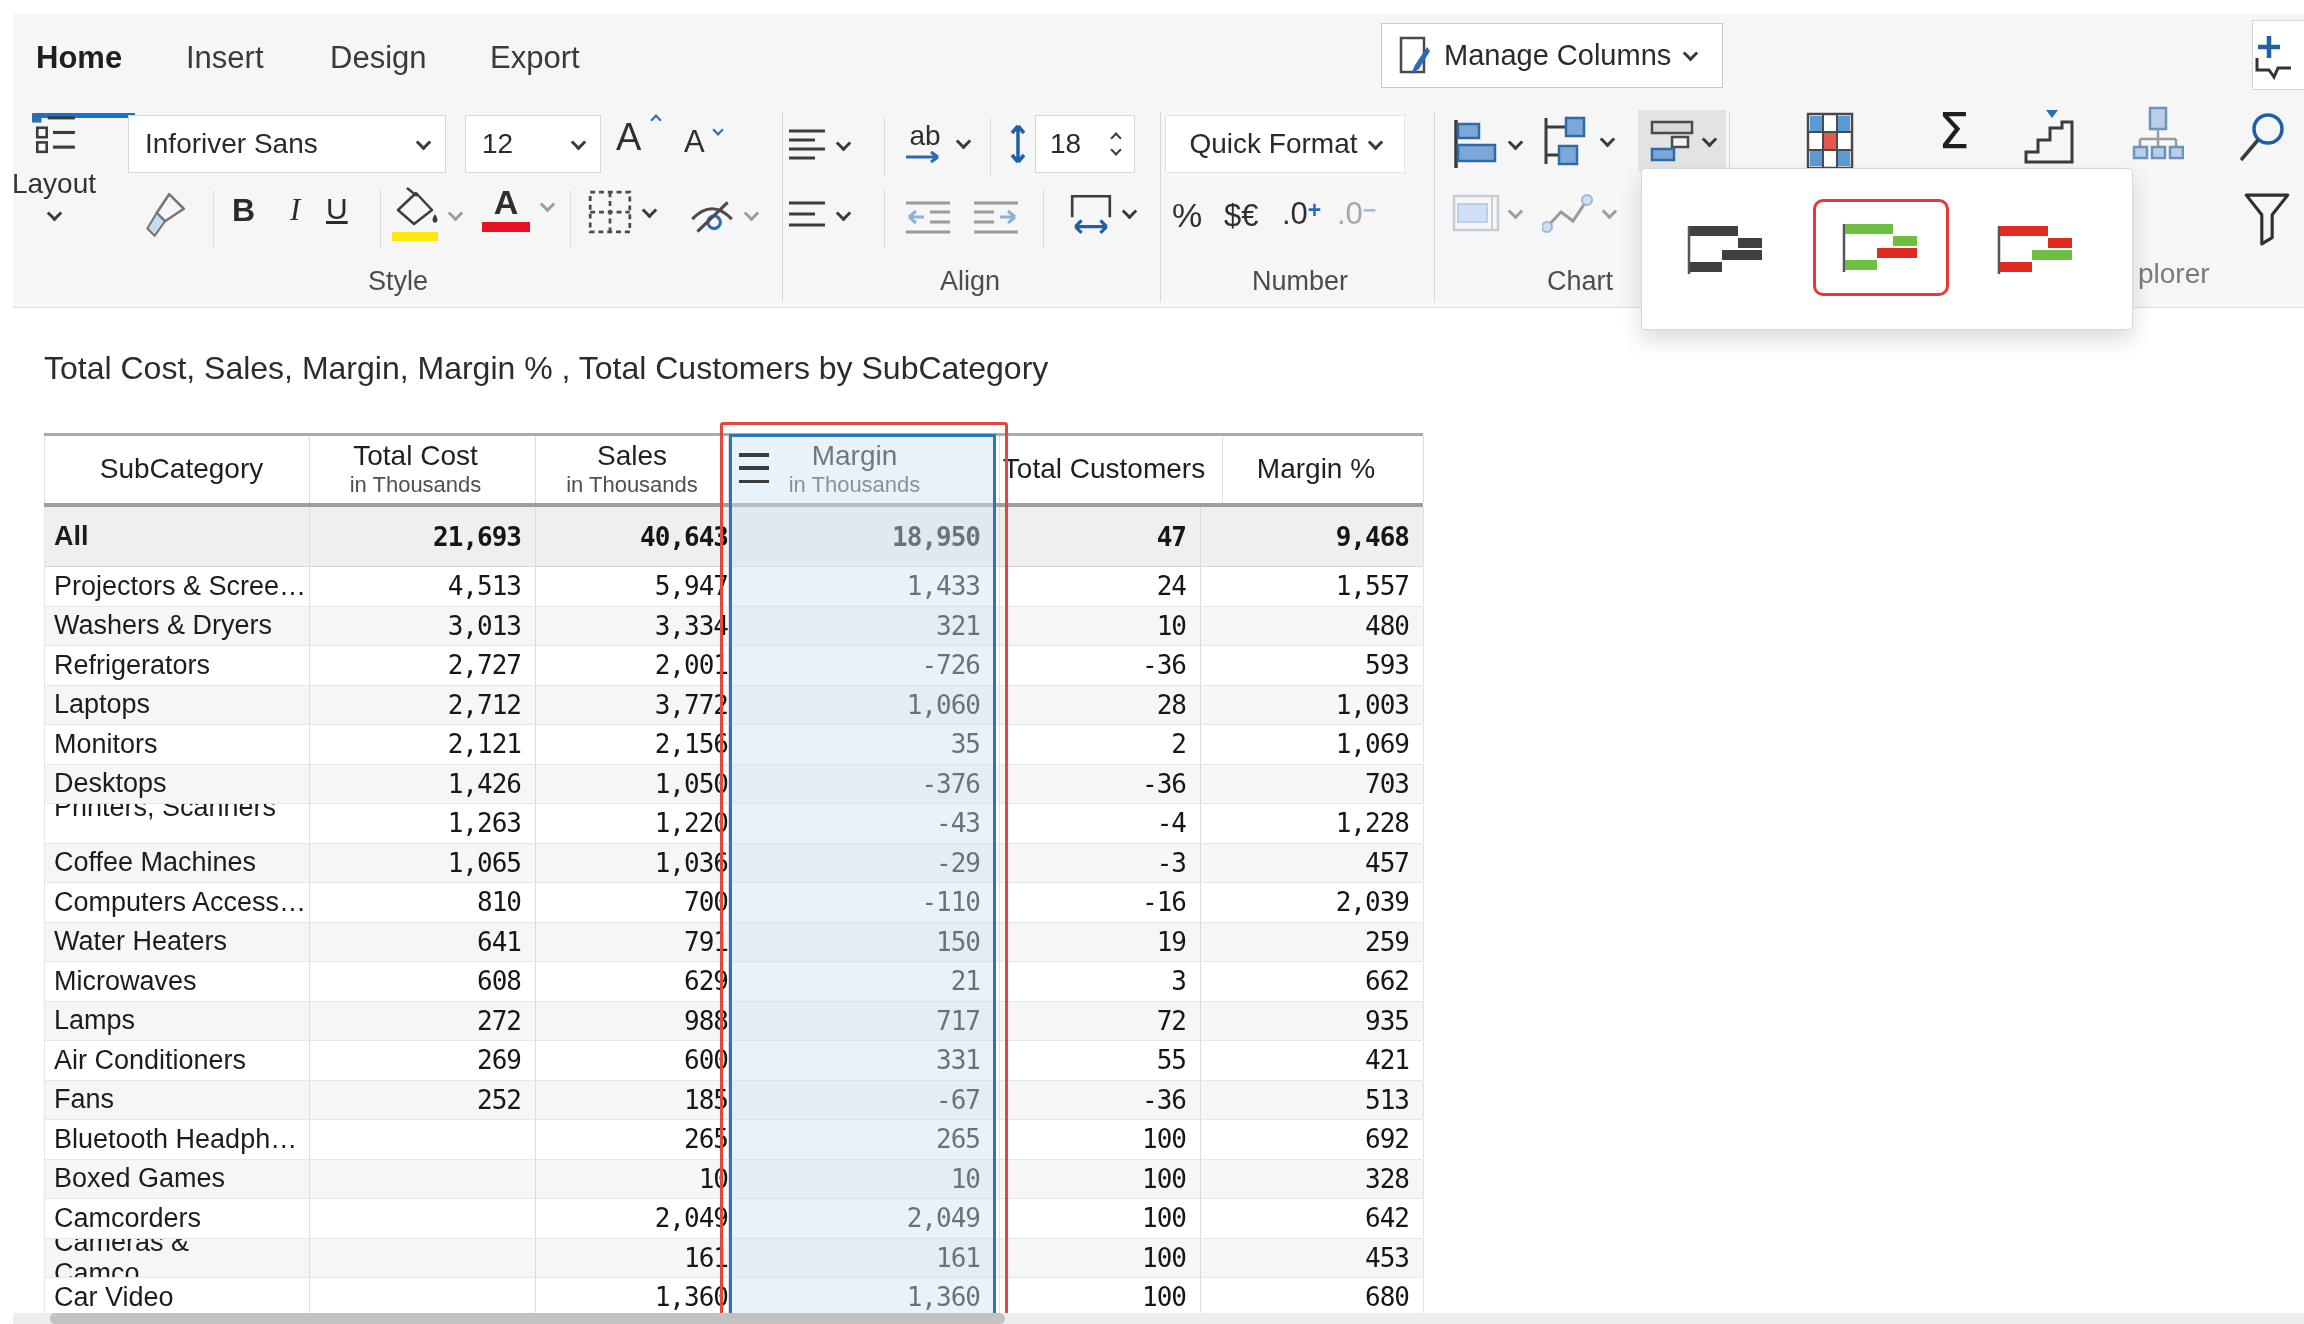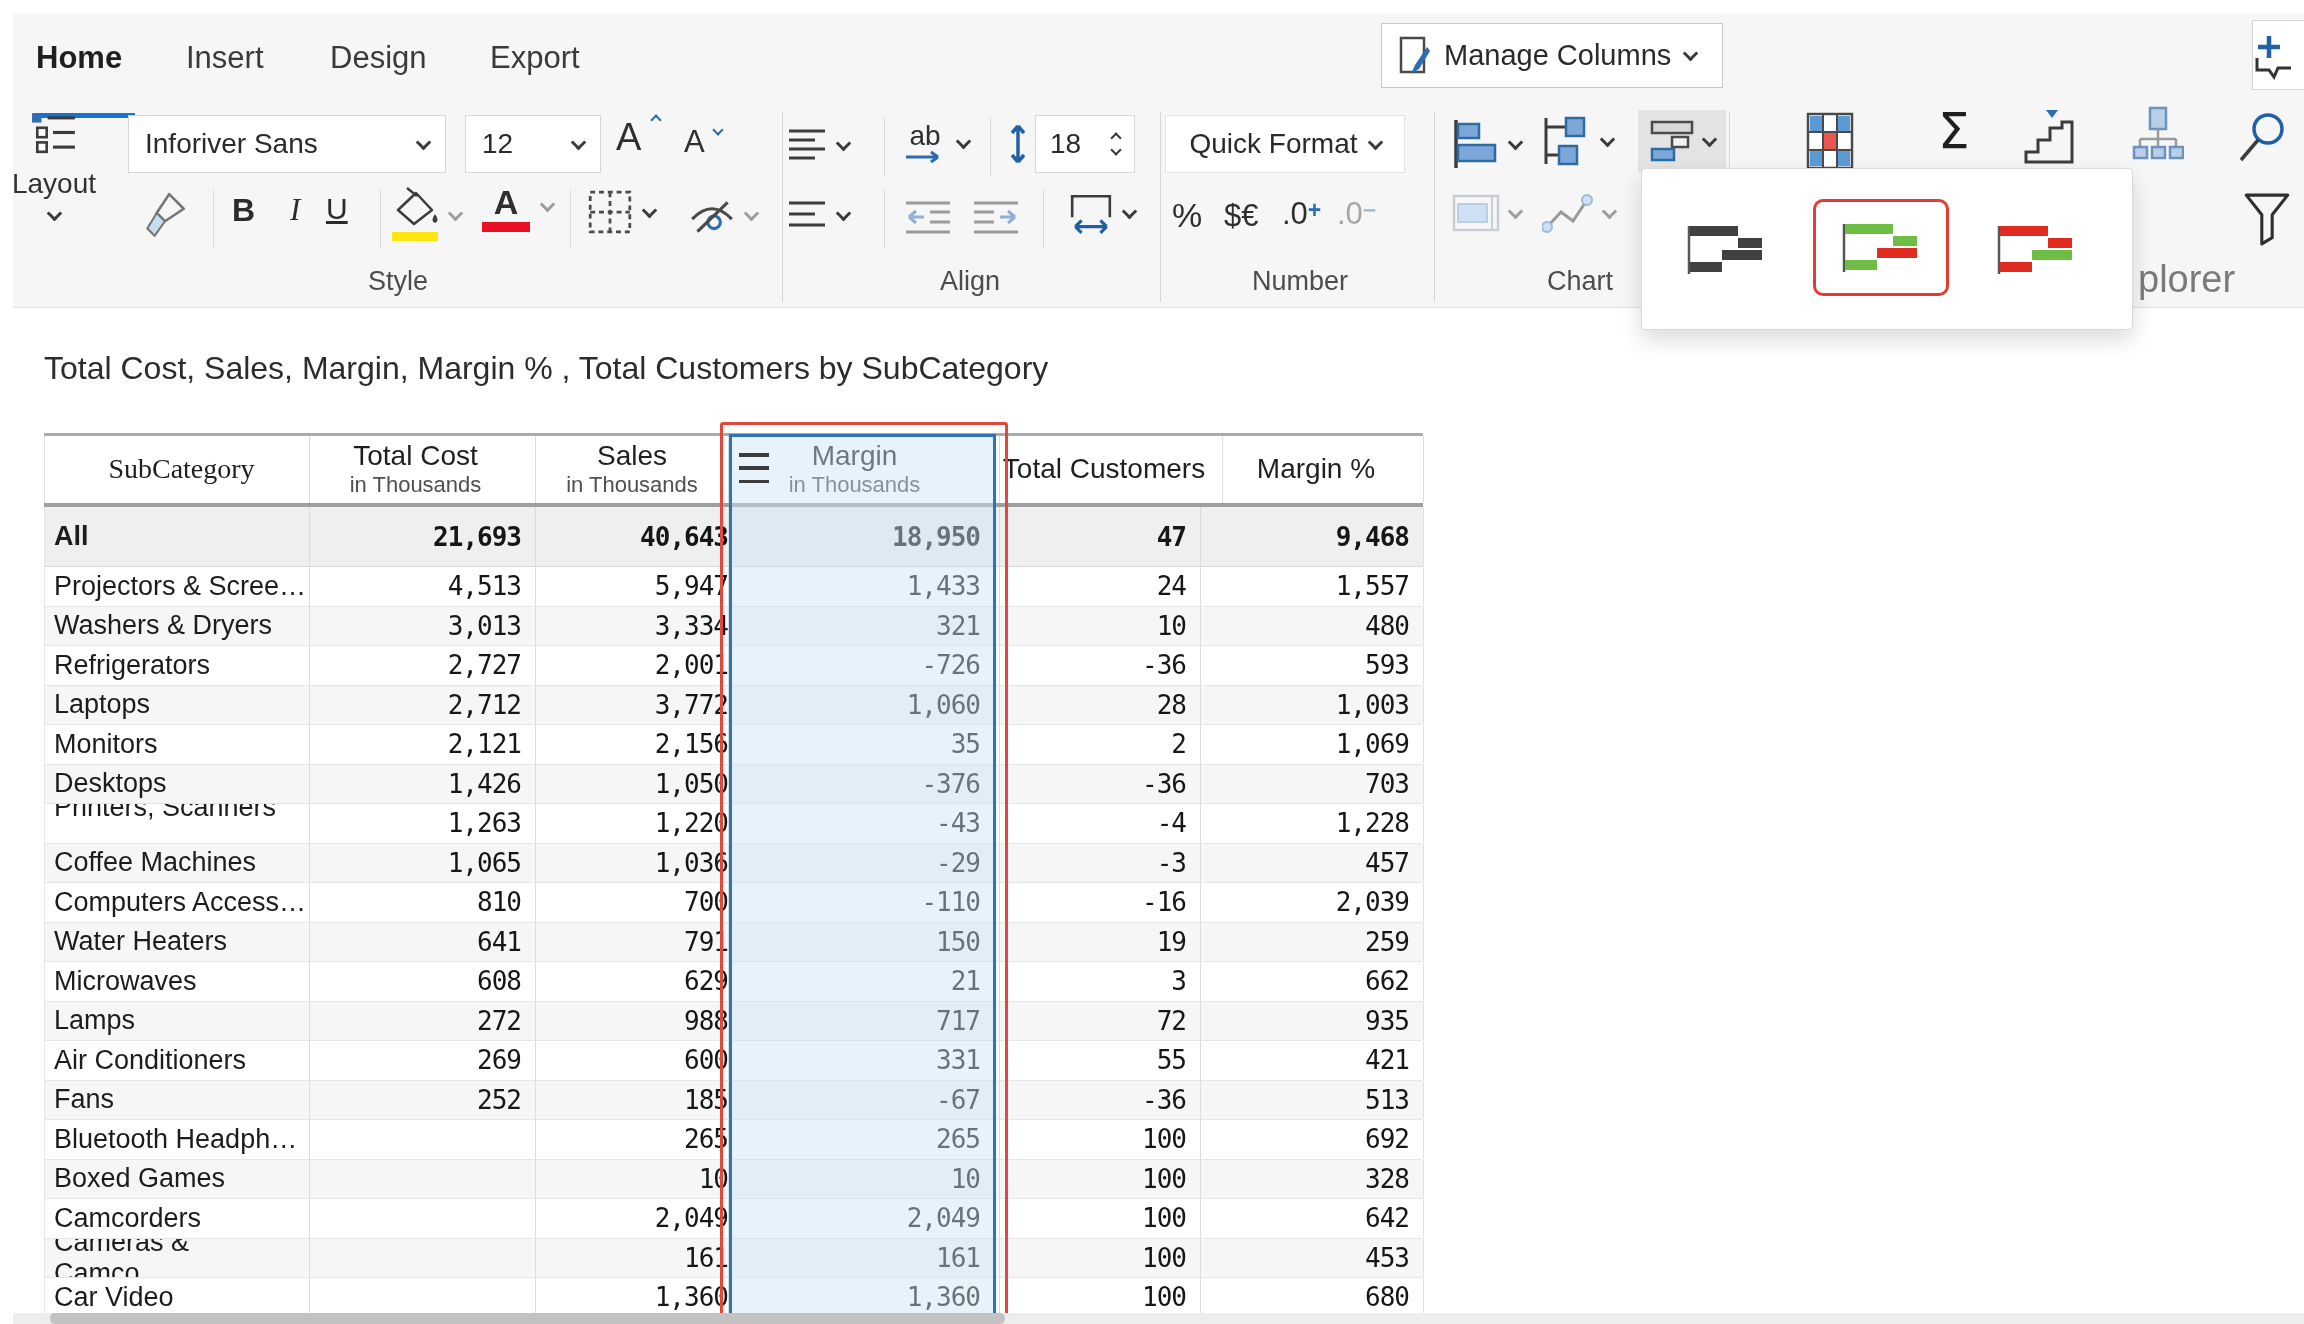--- a/index.html
+++ b/index.html
@@ -376,21 +376,21 @@
 
   <div class="abs vsep" style="left:782px;top:112px;height:190px;"></div>
   <div class="abs vsep" style="left:1160px;top:112px;height:190px;"></div>
   <div class="abs vsep" style="left:1434px;top:112px;height:190px;"></div>
   <div class="abs vsep" style="left:1729px;top:112px;height:190px;"></div>
 
   <div class="abs glabel" style="left:348px;top:266px;width:100px;">Style</div>
   <div class="abs glabel" style="left:920px;top:266px;width:100px;">Align</div>
   <div class="abs glabel" style="left:1240px;top:266px;width:120px;">Number</div>
   <div class="abs glabel" style="left:1520px;top:266px;width:120px;">Chart</div>
-  <div class="abs glabel" style="left:2138px;top:258px;width:110px;text-align:left;color:#7a7a7a;font-size:38px;">plorer</div>
+  <div class="abs glabel" style="left:2138px;top:258px;width:110px;text-align:left;color:#7a7a7a;font-size:28px;">plorer</div>
 
   <div class="abs dropdown" style="left:1641px;top:168px;width:492px;height:162px;">
     <div class="dd-item" style="left:16px;top:32px;">
       <svg width="80" height="52" viewBox="0 0 80 52">
           <line x1="3" y1="2" x2="3" y2="50" stroke="#555" stroke-width="2.5"></line>
           <rect x="4" y="2" width="48" height="10" fill="#404040"></rect>
           <rect x="52" y="14" width="24" height="10" fill="#404040"></rect>
           <rect x="36" y="26" width="40" height="10" fill="#404040"></rect>
           <rect x="4" y="38" width="32" height="10" fill="#404040"></rect>
         </svg>
@@ -412,21 +412,21 @@
           <rect x="36" y="26" width="40" height="10" fill="#6fbe44"></rect>
           <rect x="4" y="38" width="32" height="10" fill="#e02b20"></rect>
         </svg>
     </div>
   </div>
 
   <div class="abs tbl-title" style="left:44px;top:350px;">Total Cost, Sales, Margin, Margin % , Total Customers by SubCategory</div>
 
   <div class="abs" style="left:44px;top:433px;width:1379px;height:3px;background:#ababab;"></div>
   <div class="abs thead" style="left:44px;top:436px;width:1379px;height:67px;">
-    <div class="hcell tc lab" style="justify-content:center;font-family:Liberation Serif, serif;">
+    <div class="hcell tc lab" style="justify-content:center;">
       <span class="hname">SubCategory</span>
     </div>
     <div class="hcell tc n0 r pr14">
       <span class="hname">Total Cost</span>
       <span class="hsub">in Thousands</span>
     </div>
     <div class="hcell tc n1 r pr6">
       <span class="hname">Sales</span>
       <span class="hsub">in Thousands</span>
     </div>

